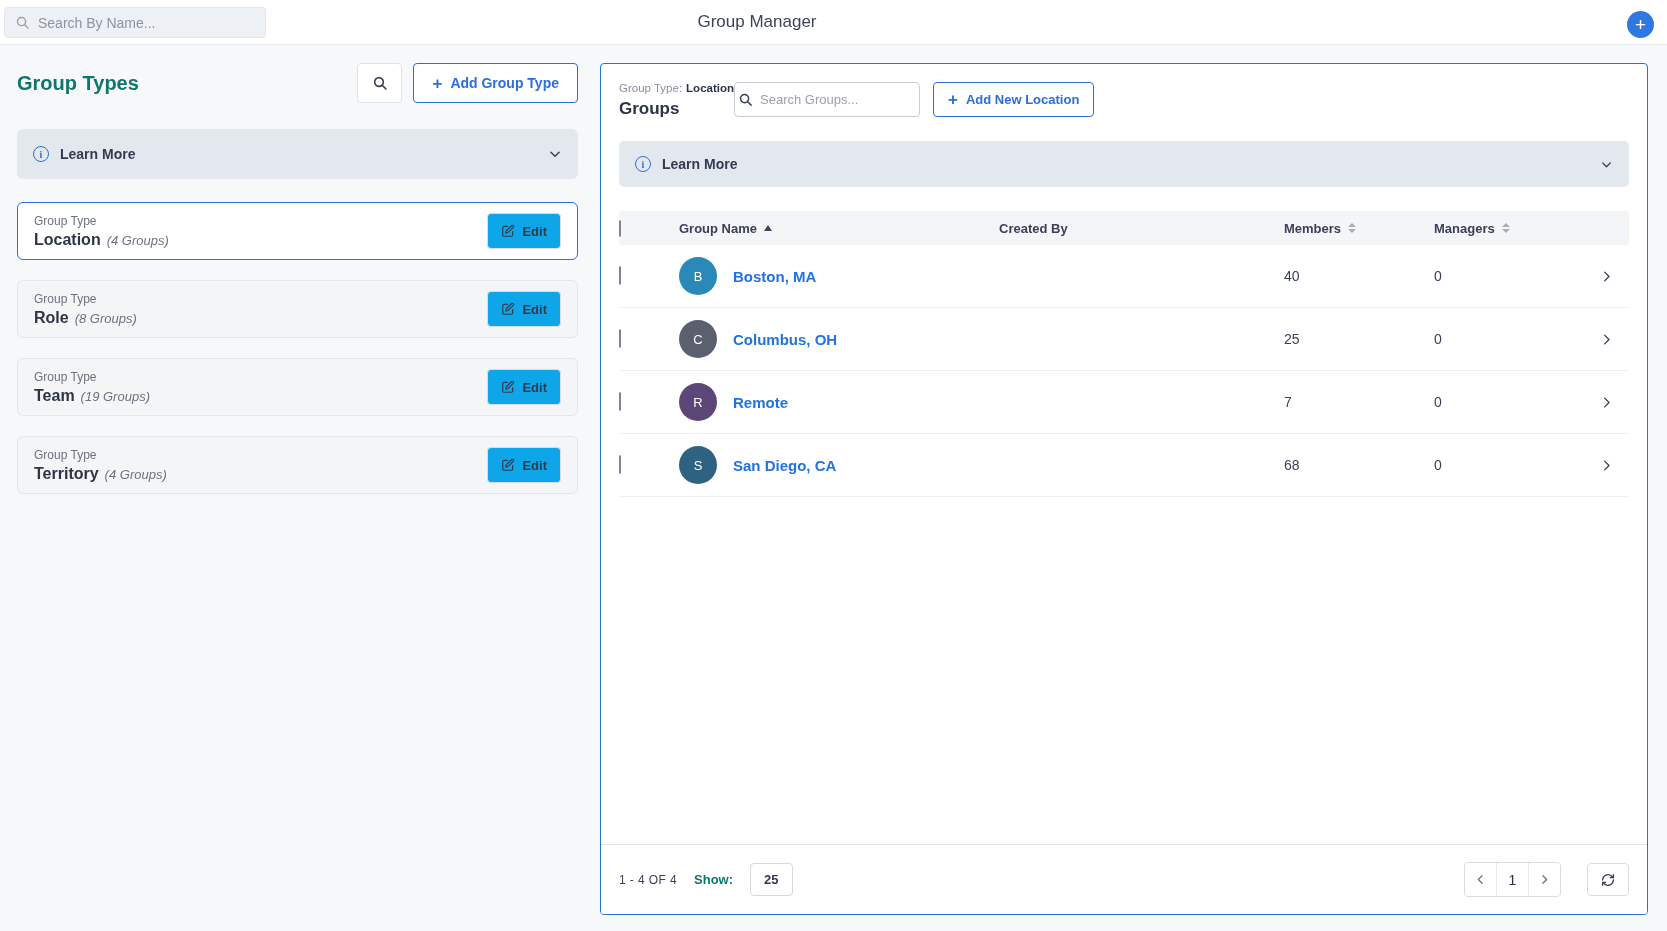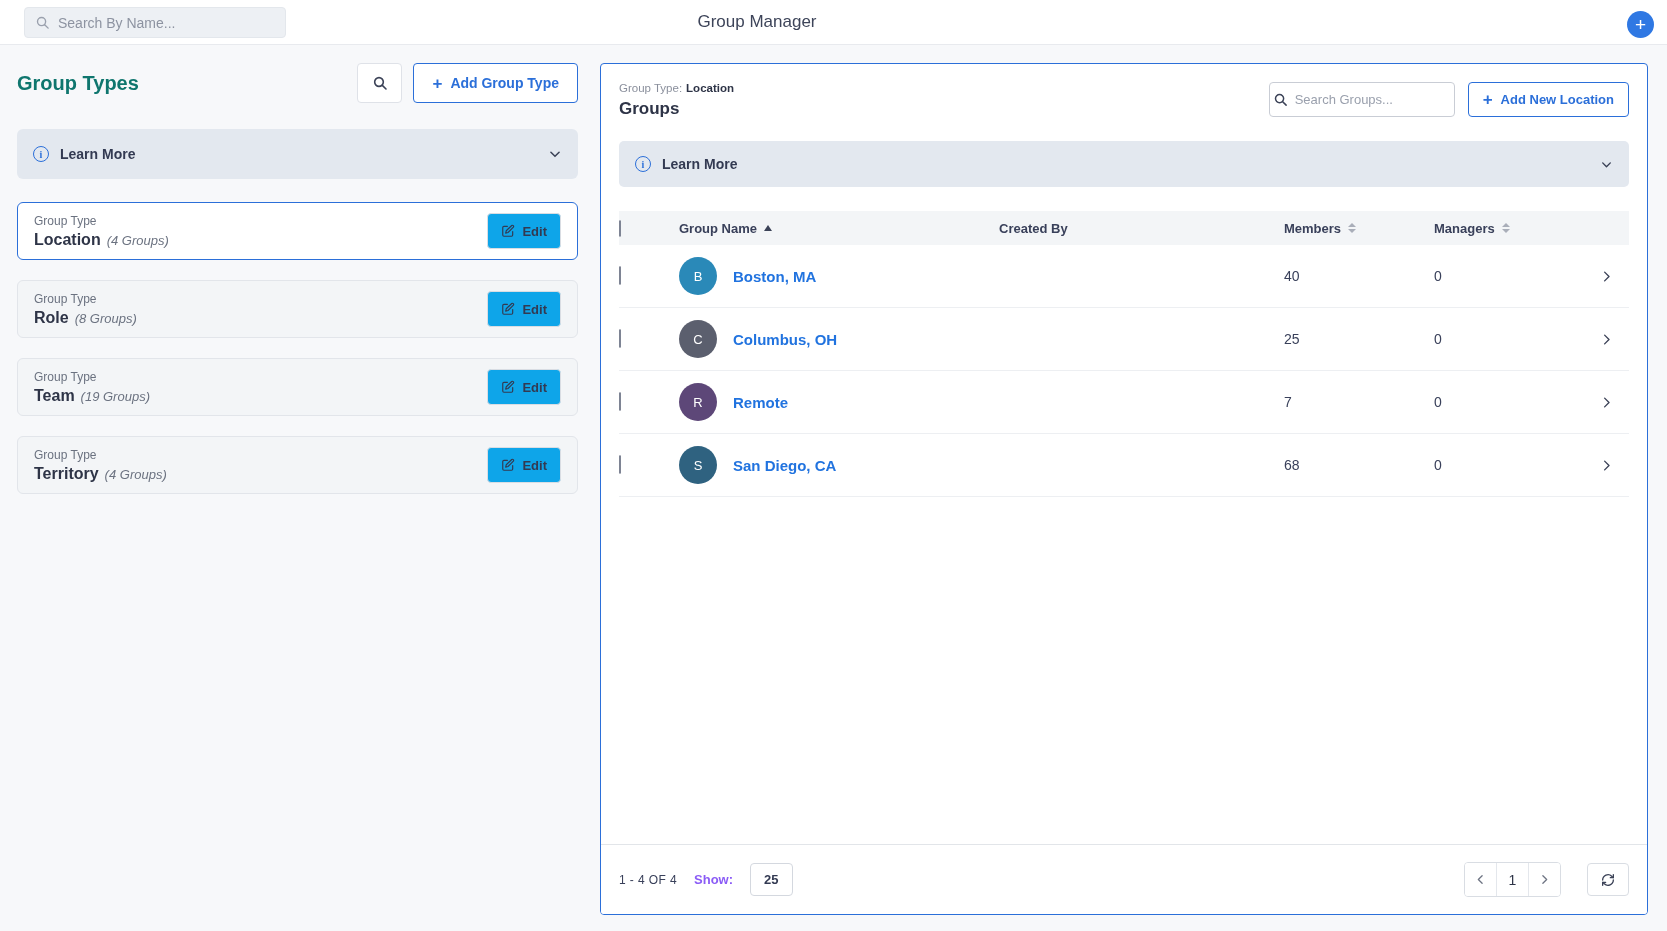--- a/index.html
+++ b/index.html
@@ -11,21 +11,21 @@
     overflow:hidden;
   }
   .app { position:relative; width:1667px; height:931px; }
 
   
   .topbar {
     position:absolute; top:0; left:0; right:0; height:45px;
     background:#ffffff; border-bottom:1px solid #e8eaee;
   }
   .topbar-search {
-    position:absolute; left:24px; top:7px; width:262px; height:31px;
+    position:absolute; left:4px; top:7px; width:262px; height:31px;
     background:#edf0f4; border:1px solid #e3e7ec; border-radius:4px;
     display:flex; align-items:center; padding:0 10px; gap:8px;justify-content:center;
   }
   .topbar-search svg { color:#9aa0ad; flex:none; }
   .topbar-search input {
     border:none; background:transparent; outline:none; width:100%;
     font-family:"Liberation Sans",sans-serif; font-size:14px; color:#333a52;
   }
   .topbar-search input::placeholder { color:#8d93a1; }
   .app-title {
@@ -86,21 +86,21 @@
     display:flex; align-items:center; gap:7px; cursor:pointer;
     font-family:"Liberation Sans",sans-serif;
   }
 
   
   .right-panel {
     position:absolute; left:600px; top:63px; width:1048px; height:852px;
     background:#fff; border:1px solid #2b6fd9; border-radius:4px;
     padding:18px; overflow:hidden;
   }
-  .rp-header { display:flex; align-items:flex-start; justify-content:space-between; }
+  .rp-header { display:flex; align-items:flex-start; }
   .rp-type-line { font-size:11.5px; color:#8a8f9c; }
   .rp-type-value { color:#2e3447; font-weight:bold; margin-left:4px; }
   .rp-title { font-size:17px; font-weight:bold; color:#2e3447; margin-top:5px; }
   .rp-actions { display:flex; gap:13px; }
   .rp-search {
     width:186px; height:35px; border:1px solid #c9cdd5; border-radius:4px;
     display:flex; align-items:center; padding:0 3px; gap:7px; background:#fff;
   }
   .rp-search svg { color:#3b4257; flex:none; }
   .rp-search input {
@@ -147,21 +147,21 @@
   .row-chev { display:flex; justify-content:center; color:#3b4257; cursor:pointer; }
 
   
   .rp-footer {
     position:absolute; left:0; right:0; bottom:0; height:70px;
     border-top:1px solid #e2e5e9; display:flex; align-items:center;
     justify-content:space-between; padding:0 18px; background:#fff;
   }
   .ft-left { display:flex; align-items:center; gap:17px; }
   .ft-range { font-size:12px; color:#39405a; letter-spacing:0.4px; }
-  .ft-show { font-size:13px; font-weight:bold; color:#8b5cf6; }
+  .ft-show { font-size:13px; font-weight:bold; color:#0f766e; }
   .ft-pagesize {
     border:1px solid #d4d8df; border-radius:4px; background:#fff;
     font-size:13px; font-weight:bold; color:#333a52; padding:8px 13px; cursor:pointer;
     font-family:"Liberation Sans",sans-serif;
   }
   .ft-right { display:flex; align-items:center; gap:26px; }
   .pager { display:flex; border:1px solid #d9dde3; border-radius:4px; overflow:hidden; background:#fff; }
   .pager > * {
     height:33px; display:flex; align-items:center; justify-content:center;
     background:#fff; border:none; cursor:pointer; color:#3b4257;

